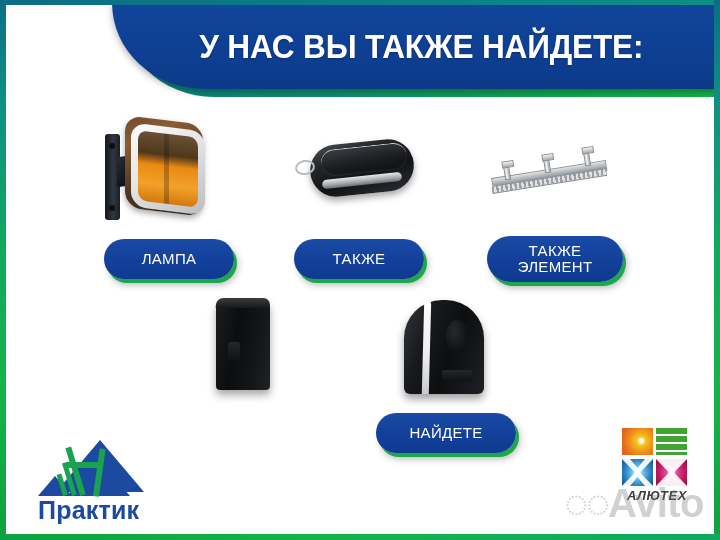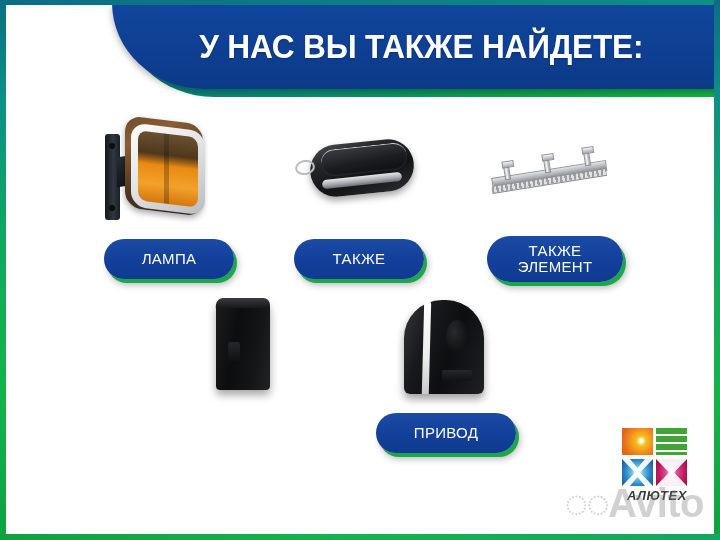--- a/index.html
+++ b/index.html
@@ -349,25 +349,39 @@
 
     <div class="card" style="left:398px; top:198px; width:96px; height:108px;">
       <div class="art" style="left:0; top:0; width:94px; height:106px;">
         <div class="drive-body"></div>
         <div class="drive-stripe"></div>
         <div class="drive-shine"></div>
         <div class="drive-panel"></div>
       </div>
     </div>
     <div class="pill" style="left:376px; top:317px; width:140px; height:40px;">
-      <span>ПРИВОД</span>
+      <span>НАЙДЕТЕ</span>
     </div>
 
   </div>
 
+  <div class="praktik">
+    <div style="position:absolute;left:0;top:0;width:130px;height:58px;">
+      <div class="tri-blue"></div>
+      <div class="tri-sm a"></div>
+      <div class="tri-sm b"></div>
+      <div class="tri-sm c"></div>
+      <div class="grn grn1"></div>
+      <div class="grn grn2"></div>
+      <div class="grn grn3"></div>
+      <div class="grn grn-bar"></div>
+      <div class="grn grn-head"></div>
+    </div>
+    <div class="praktik-text">Практик</div>
+  </div>
 
   <div class="alutech">
     <div class="al-grid">
       <div class="al-tile al-tl"></div>
       <div class="al-tile al-tr"></div>
       <div class="al-tile al-bl">
         <svg class="al-x" viewBox="0 0 31 27" preserveAspectRatio="none">
           <path d="M0 0 L13 13.5 L0 27 L8 27 L15.5 18 L23 27 L31 27 L18 13.5 L31 0 L23 0 L15.5 9 L8 0 Z" fill="#ffffff" opacity="0.93"></path>
         </svg>
       </div>

